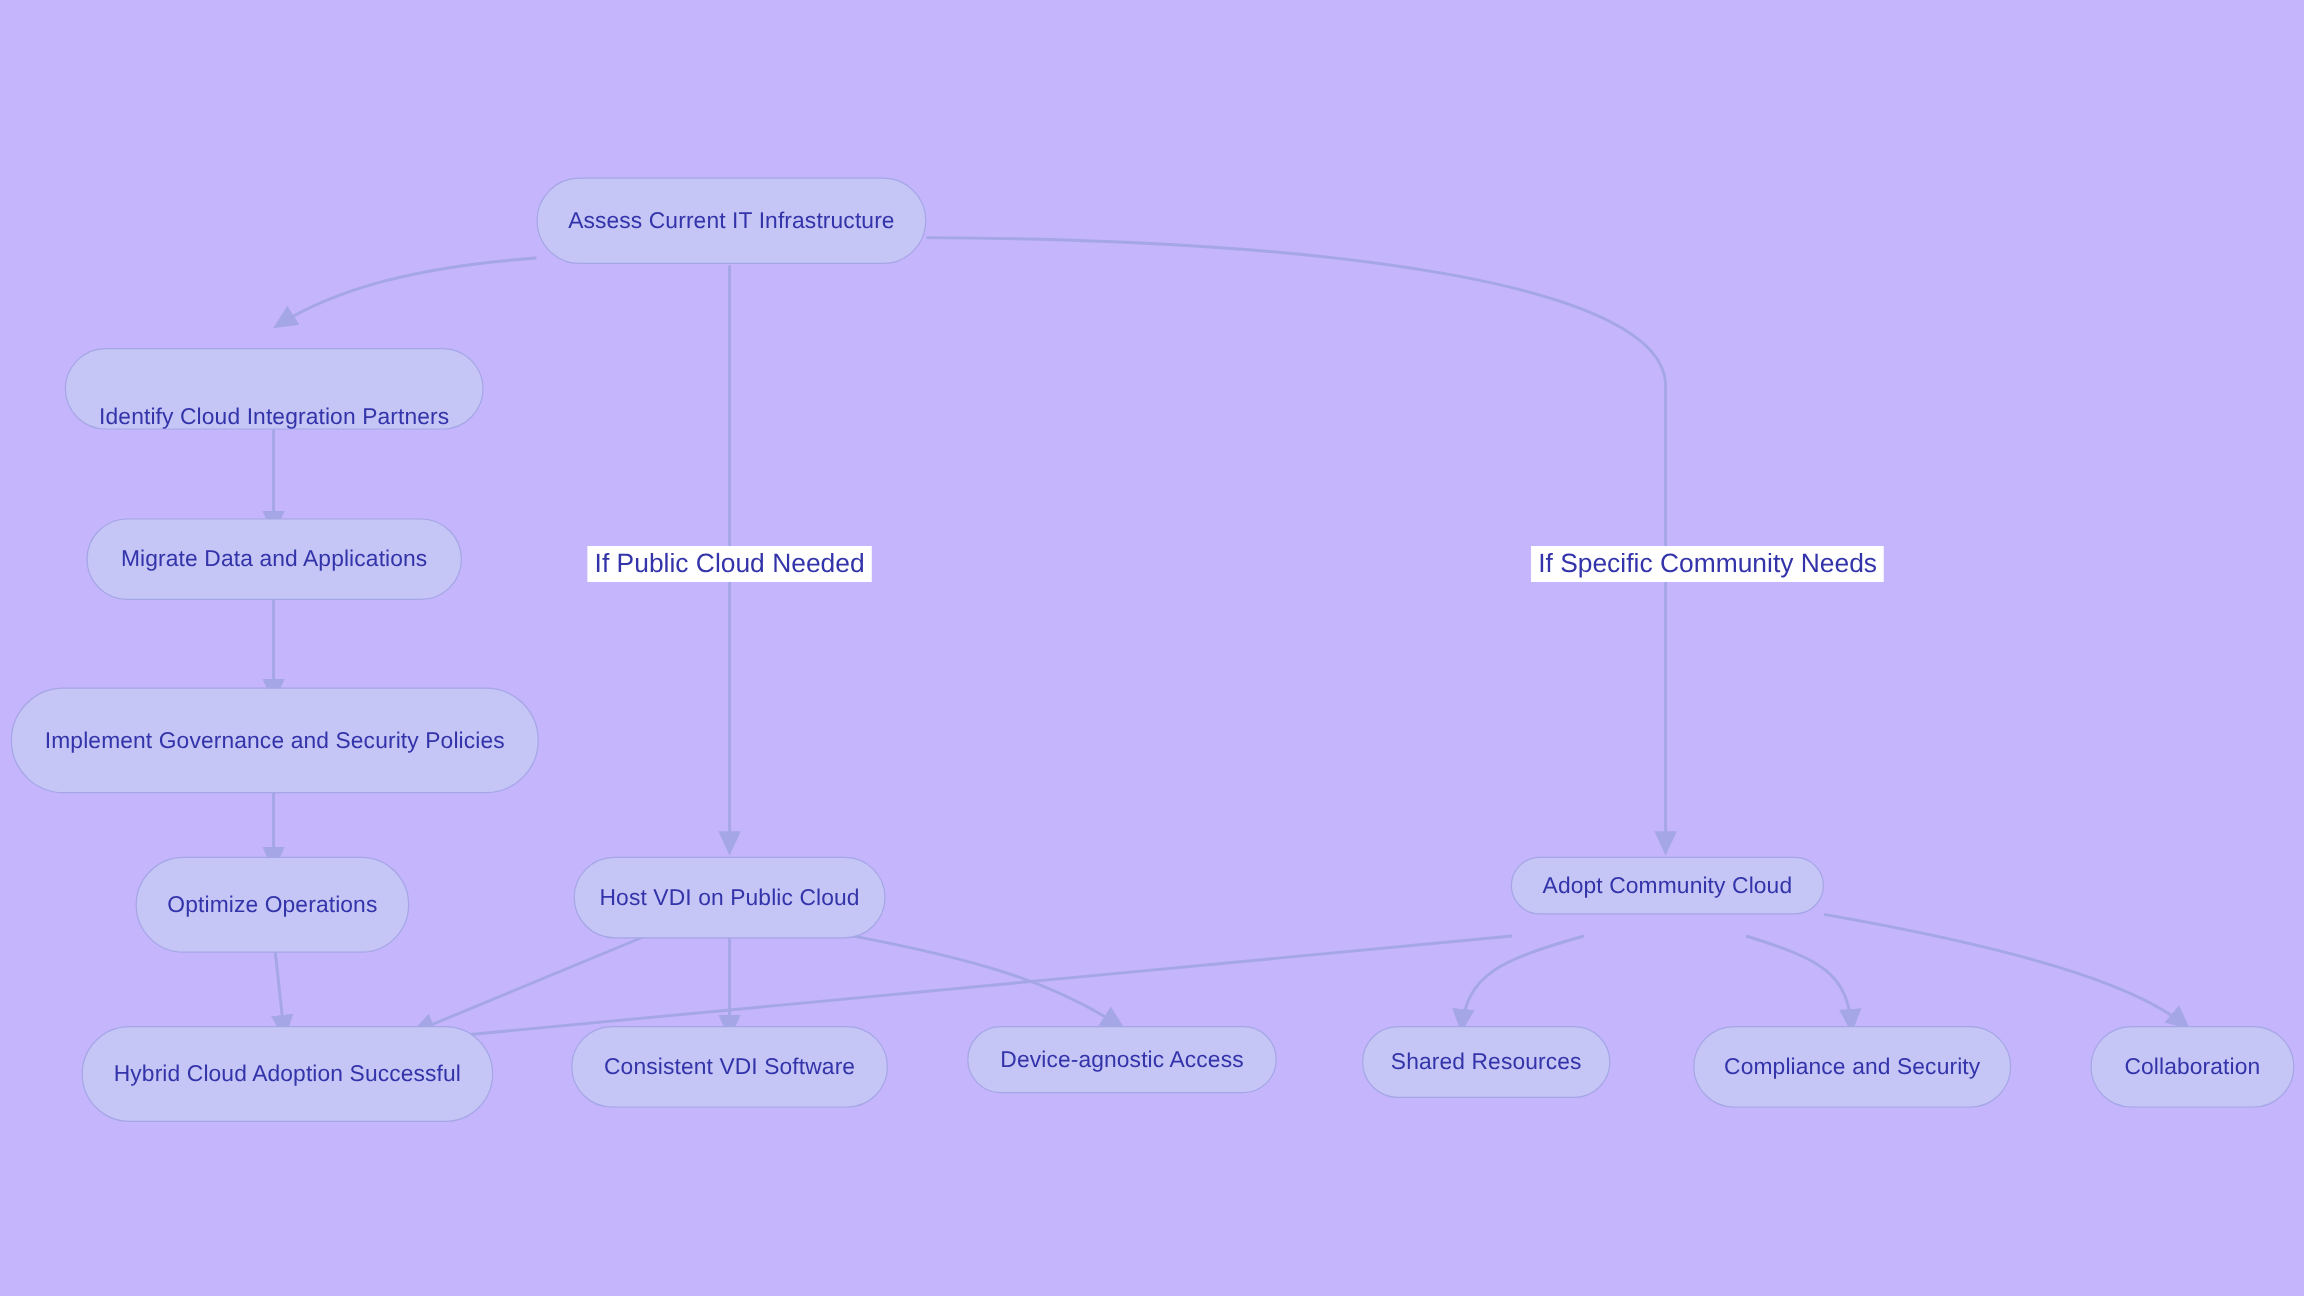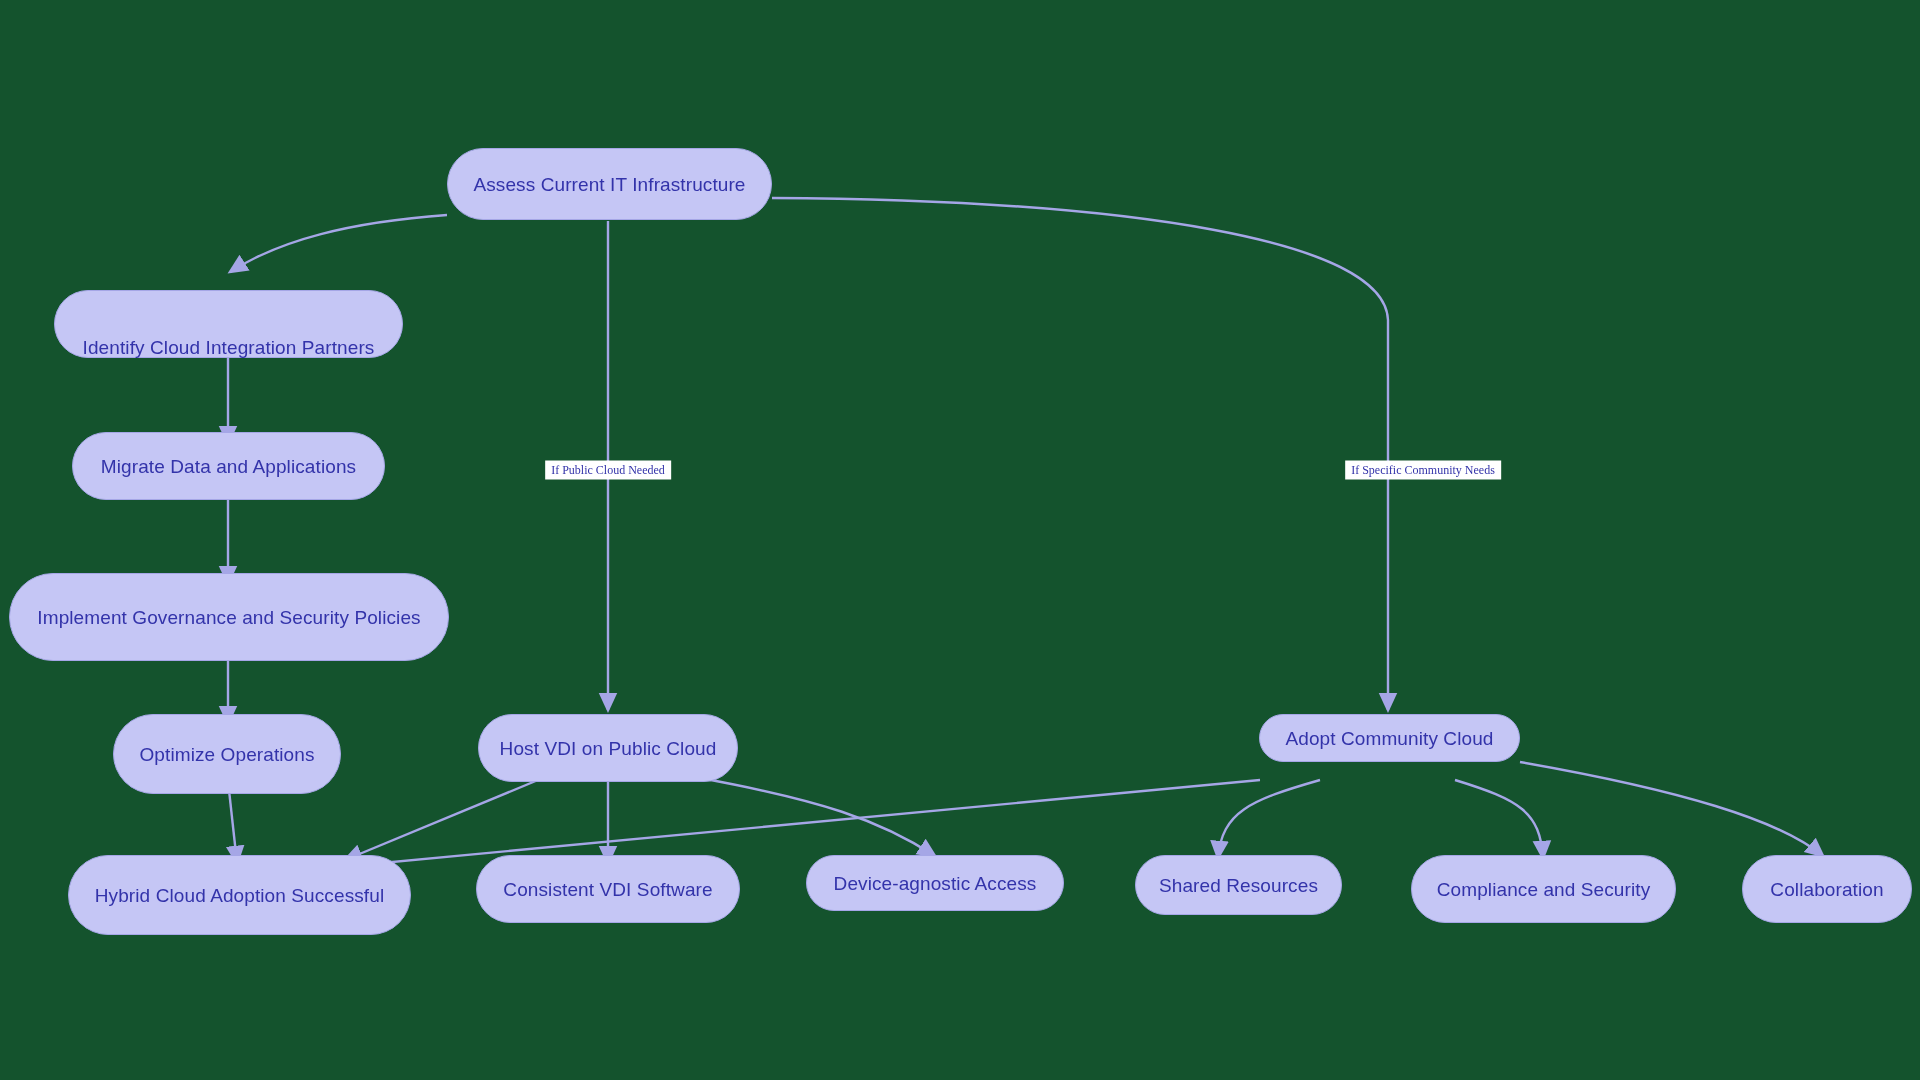--- a/index.html
+++ b/index.html
@@ -10,21 +10,21 @@
   body {
     width: 1920px;
     height: 1080px;
     overflow: hidden;
     font-family: "Liberation Sans", sans-serif;
   }
   #flowchart-root {
     position: relative;
     width: 1920px;
     height: 1080px;
-    background: #14532d;
+    background: #c4b5fd;
   }
   #edge-layer {
     position: absolute;
     left: 0;
     top: 0;
     width: 1920px;
     height: 1080px;
   }
   .node {
     position: absolute;
@@ -42,22 +42,22 @@
     letter-spacing: 0.1px;
   }
   .node-label {
     display: block;
     line-height: 1;
   }
   .edge-label {
     position: absolute;
     transform: translate(-50%, -50%);
     color: #3333aa;
-    font-size: 12px;
-    font-family: Liberation Serif, serif;
+    font-size: 22px;
+    font-family: Liberation Sans, sans-serif;
     background: #ffffff;
     padding: 2px 6px;
     white-space: nowrap;
   }
 </style>
 </head>
 <body>
 
 <div id="flowchart-root">
 

